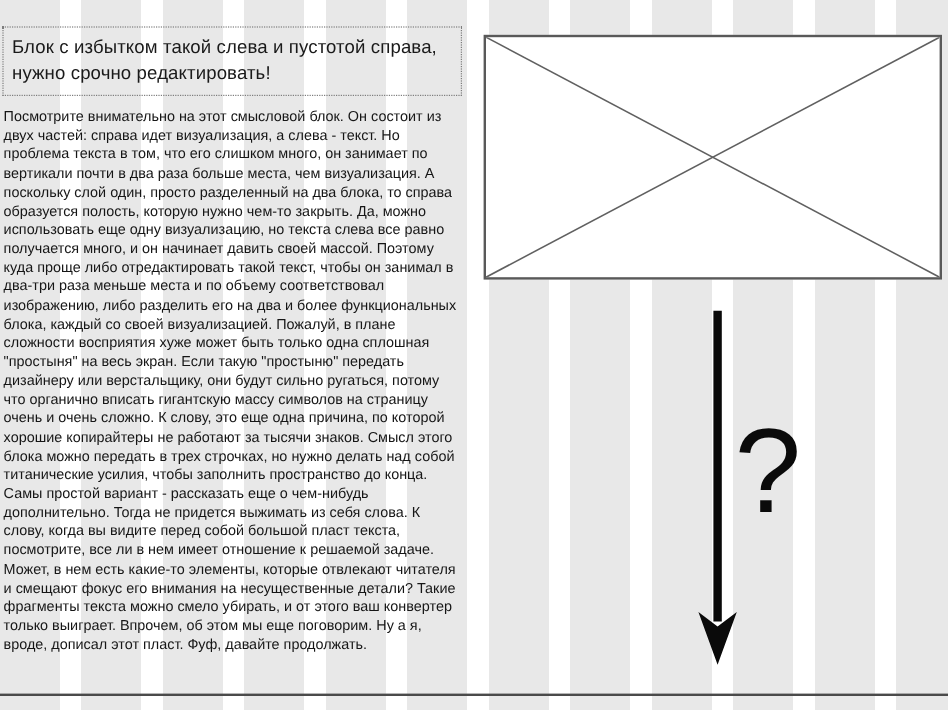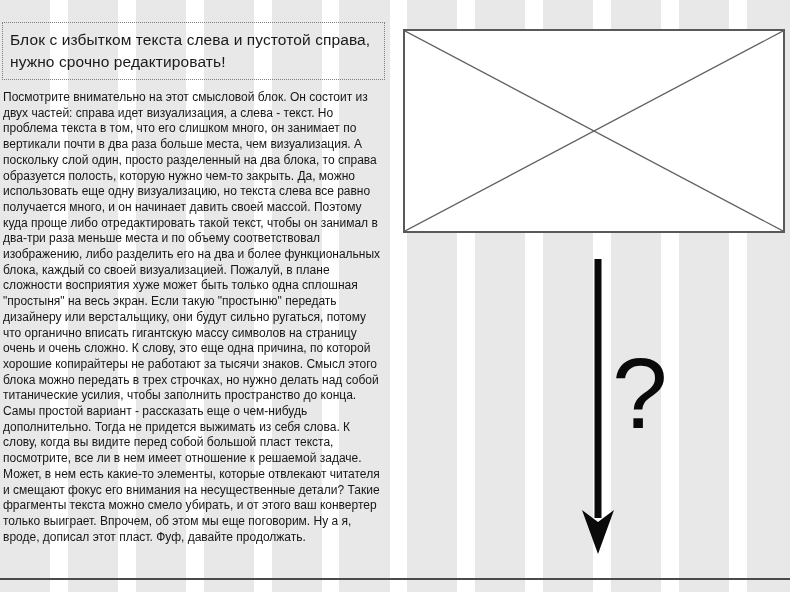--- a/index.html
+++ b/index.html
@@ -99,21 +99,21 @@
     height: 2px;
     background: #4a4a4a;
   }
 </style>
 </head>
 <body>
 
 <div class="canvas">
 
   <div class="headline-box">
-    <div class="headline-text">Блок с избытком текста слева и пустотой справа, нужно срочно редактировать!</div>
+    <div class="headline-text">Блок с избытком такой слева и пустотой справа, нужно срочно редактировать!</div>
   </div>
 
   <div class="body-text">Посмотрите внимательно на этот смысловой блок. Он состоит из двух частей: справа идет визуализация, а слева - текст. Но проблема текста в том, что его слишком много, он занимает по вертикали почти в два раза больше места, чем визуализация. А поскольку слой один, просто разделенный на два блока, то справа образуется полость, которую нужно чем-то закрыть. Да, можно использовать еще одну визуализацию, но текста слева все равно получается много, и он начинает давить своей массой. Поэтому куда проще либо отредактировать такой текст, чтобы он занимал в два-три раза меньше места и по объему соответствовал изображению, либо разделить его на два и более функциональных блока, каждый со своей визуализацией. Пожалуй, в плане сложности восприятия хуже может быть только одна сплошная "простыня" на весь экран. Если такую "простыню" передать дизайнеру или верстальщику, они будут сильно ругаться, потому что органично вписать гигантскую массу символов на страницу очень и очень сложно. К слову, это еще одна причина, по которой хорошие копирайтеры не работают за тысячи знаков. Смысл этого блока можно передать в трех строчках, но нужно делать над собой титанические усилия, чтобы заполнить пространство до конца. Самы простой вариант - рассказать еще о чем-нибудь дополнительно. Тогда не придется выжимать из себя слова. К слову, когда вы видите перед собой большой пласт текста, посмотрите, все ли в нем имеет отношение к решаемой задаче. Может, в нем есть какие-то элементы, которые отвлекают читателя и смещают фокус его внимания на несущественные детали? Такие фрагменты текста можно смело убирать, и от этого ваш конвертер только выиграет. Впрочем, об этом мы еще поговорим. Ну а я, вроде, дописал этот пласт. Фуф, давайте продолжать.</div>
 
   <div class="placeholder">
     <svg viewBox="0 0 378 200" preserveAspectRatio="none">
       <line x1="0" y1="0" x2="378" y2="200" stroke="#606060" stroke-width="1.3" vector-effect="non-scaling-stroke"></line>
       <line x1="378" y1="0" x2="0" y2="200" stroke="#606060" stroke-width="1.3" vector-effect="non-scaling-stroke"></line>
     </svg>
   </div>

